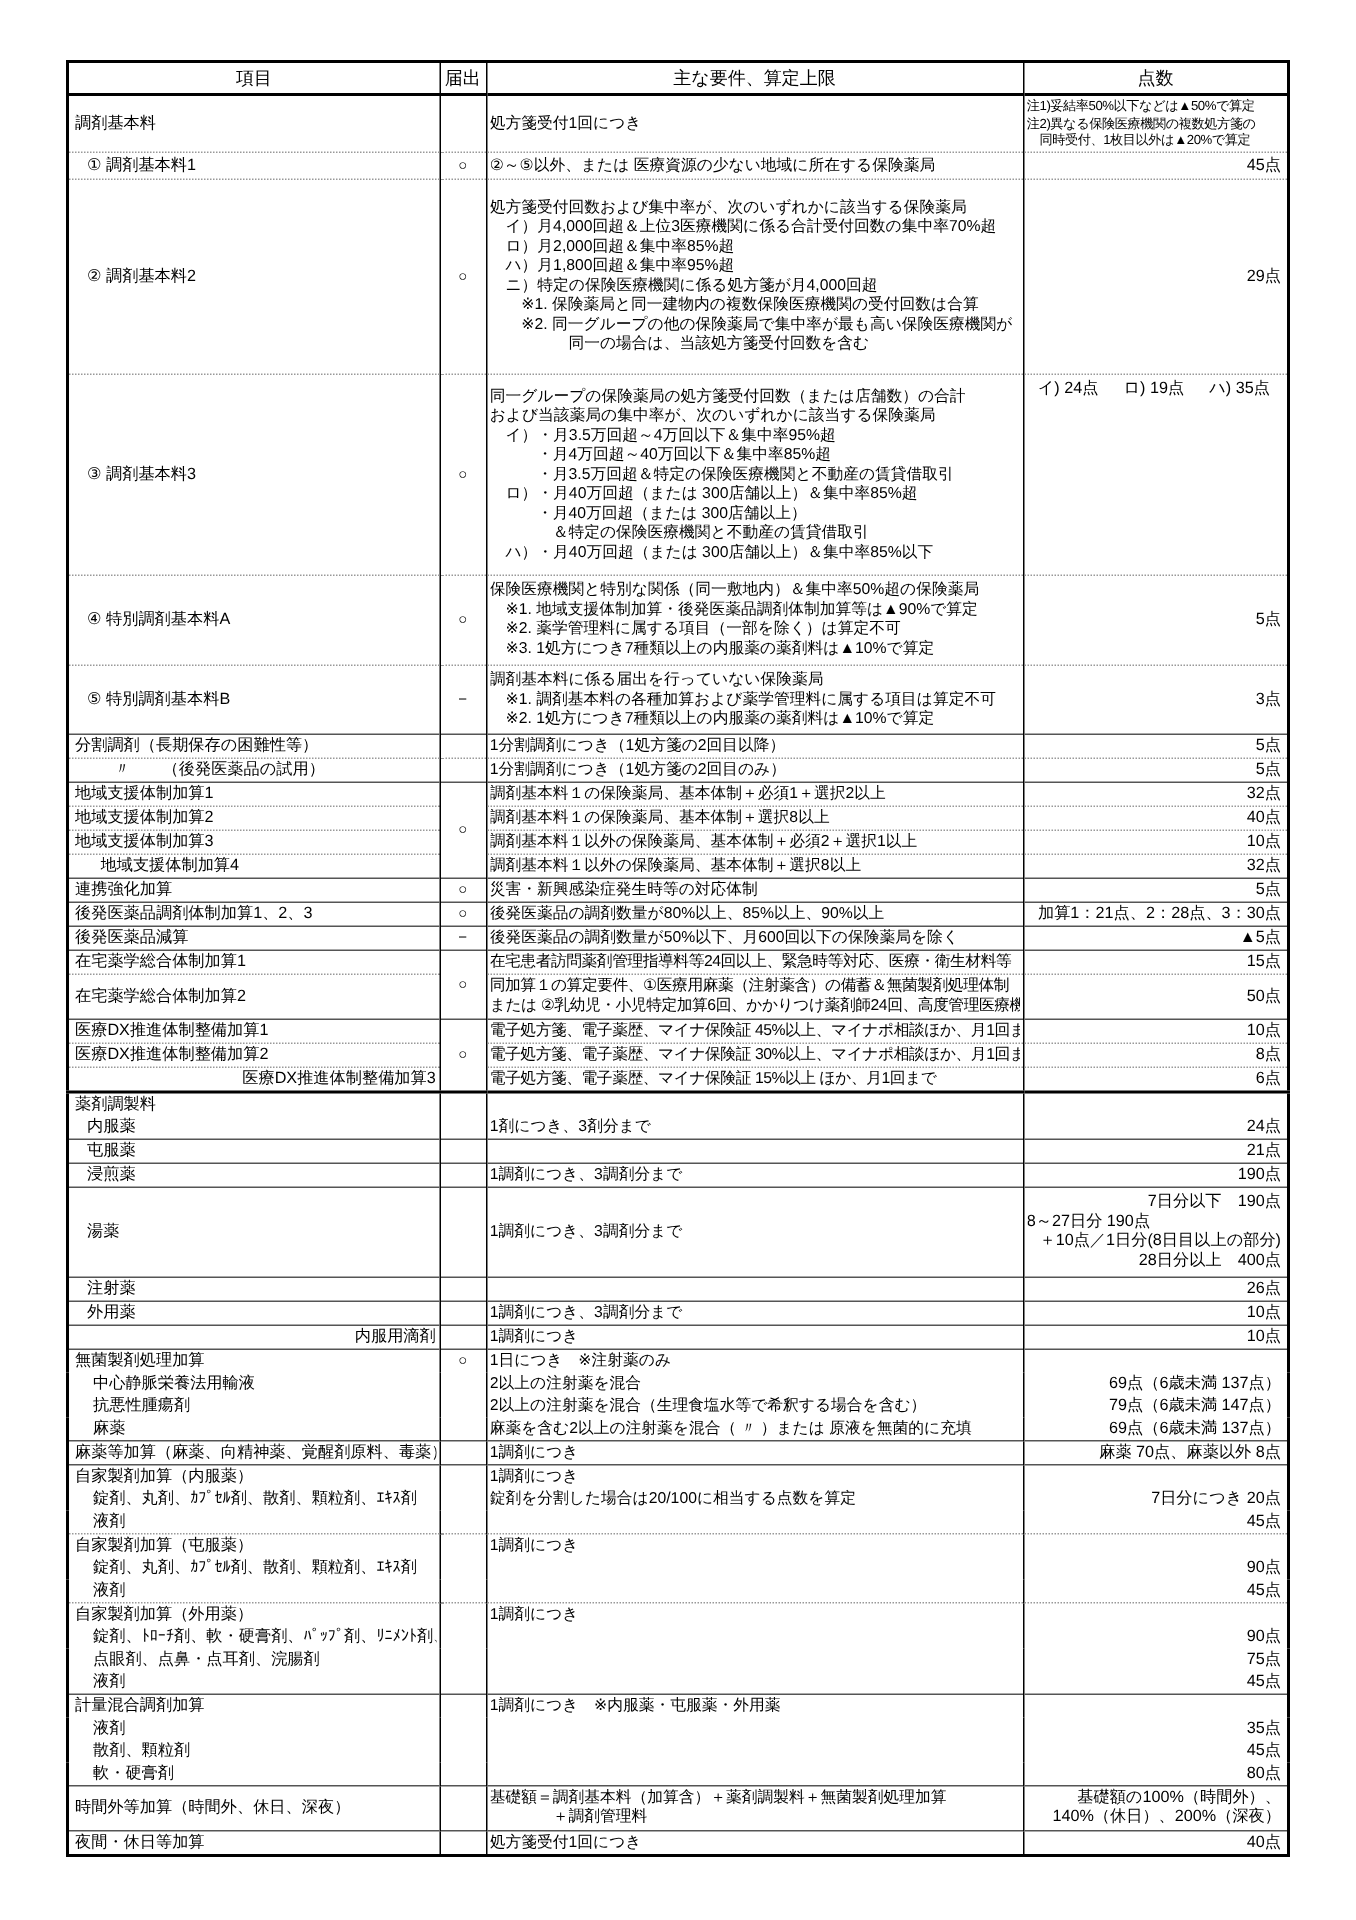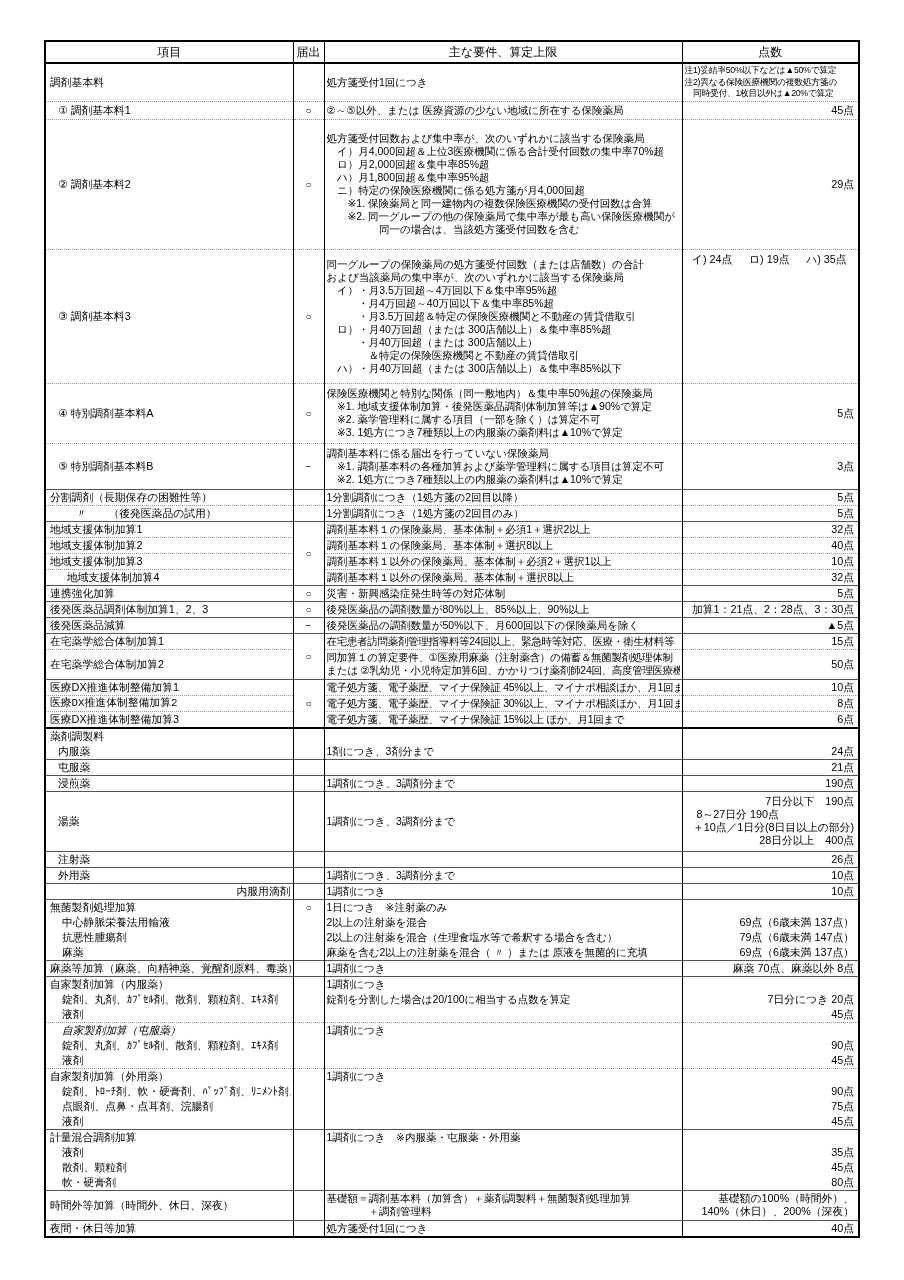--- a/index.html
+++ b/index.html
@@ -13,21 +13,21 @@
   table{border-collapse:collapse;table-layout:fixed;width:814px;border:2px solid #000;}
   th{border:1px solid #000;border-bottom:2px solid #000;font-size:12px;font-weight:normal;
      height:20px;padding:0;text-align:center;}
   td{border-left:1px solid #000;vertical-align:middle;padding:1px 2px;overflow:hidden;}
   td:first-child{border-left:none;}
   .ln{font-size:10.8px;line-height:13px;white-space:pre;overflow:hidden;}
   td.req .ln{font-size:10.5px;}
   .sm{font-size:9.4px;letter-spacing:-0.3px;}
   td.notify{text-align:center;padding:0;font-size:10px;}
   td.pts .pl{text-align:right;padding-right:2px;}
-  td.pts .pl.al{text-align:left;padding-left:12px;}
+  td.pts .pl.al{text-align:left;padding-left:0;}
   .note{font-size:8.8px;line-height:11.6px;text-align:left;white-space:pre;letter-spacing:-0.3px;}
   .spread{display:flex;flex-direction:row;justify-content:space-around;}
   .ss{border-top:1px solid #555;}
   .sd{border-top:1px dotted #999;}
   .sn{border-top:0;}
   .st{border-top:2px solid #000;}
 </style>
 </head>
 <body>
 
@@ -281,32 +281,32 @@
           </td>
           <td class="notify ss" rowspan="3"><span>○</span></td>
           <td class="req ss">
             <div class="ln sm">電子処方箋、電子薬歴、マイナ保険証 45%以上、マイナポ相談ほか、月1回まで</div>
           </td>
           <td class="pts ss">
             <div class="ln pl">10点</div>
           </td>
         </tr>
         <tr>
-          <td class="item sd" style="padding-left: 4px; font-family: Liberation Mono, monospace;">
+          <td class="item sd" style="padding-left: 4px;">
             <div class="ln">医療DX推進体制整備加算2</div>
           </td>
           <td class="req sd">
             <div class="ln sm">電子処方箋、電子薬歴、マイナ保険証 30%以上、マイナポ相談ほか、月1回まで</div>
           </td>
           <td class="pts sd">
             <div class="ln pl">8点</div>
           </td>
         </tr>
         <tr>
-          <td class="item sd" style="padding-left: 4px;">
+          <td class="item sd" style="padding-left: 4px; text-align: right;">
             <div class="ln">医療DX推進体制整備加算3</div>
           </td>
           <td class="req sd">
             <div class="ln sm">電子処方箋、電子薬歴、マイナ保険証 15%以上 ほか、月1回まで</div>
           </td>
           <td class="pts sd">
             <div class="ln pl">6点</div>
           </td>
         </tr>
         <tr>
@@ -484,21 +484,21 @@
           <td class="item sn" style="padding-left: 16px;">
             <div class="ln">液剤</div>
           </td>
           <td class="notify sn"></td>
           <td class="req sn"></td>
           <td class="pts sn">
             <div class="ln pl">45点</div>
           </td>
         </tr>
         <tr>
-          <td class="item sd" style="padding-left: 16px; font-style: italic;">
+          <td class="item sd" style="padding-left: 4px;">
             <div class="ln">自家製剤加算（屯服薬）</div>
           </td>
           <td class="notify sd"></td>
           <td class="req sd">
             <div class="ln">1調剤につき</div>
           </td>
           <td class="pts sd"></td>
         </tr>
         <tr>
           <td class="item sn" style="padding-left: 16px;">

